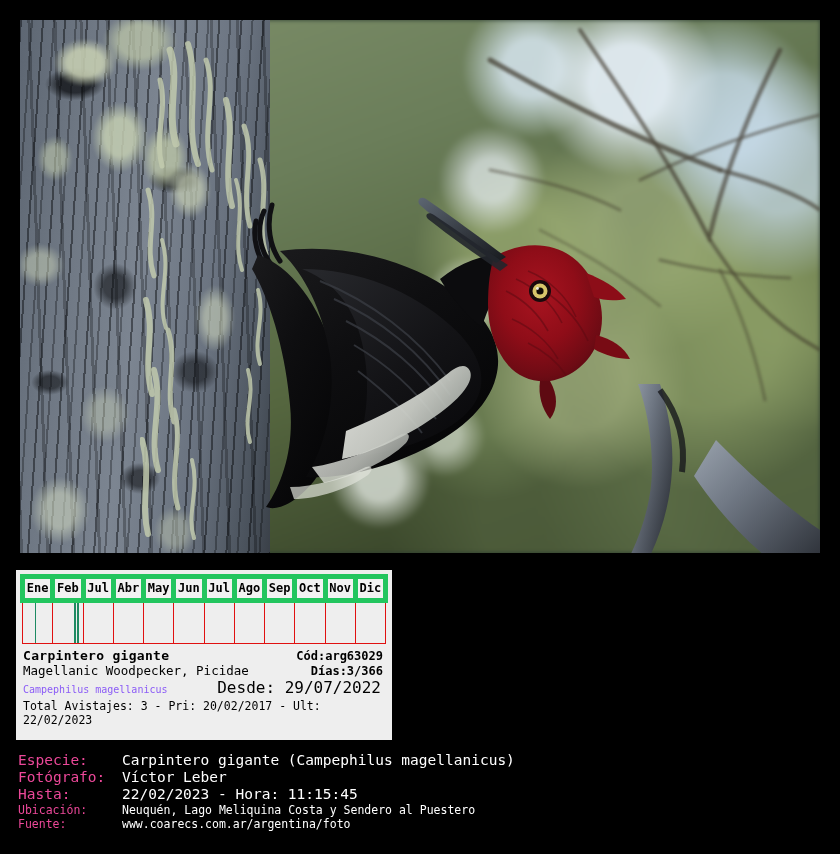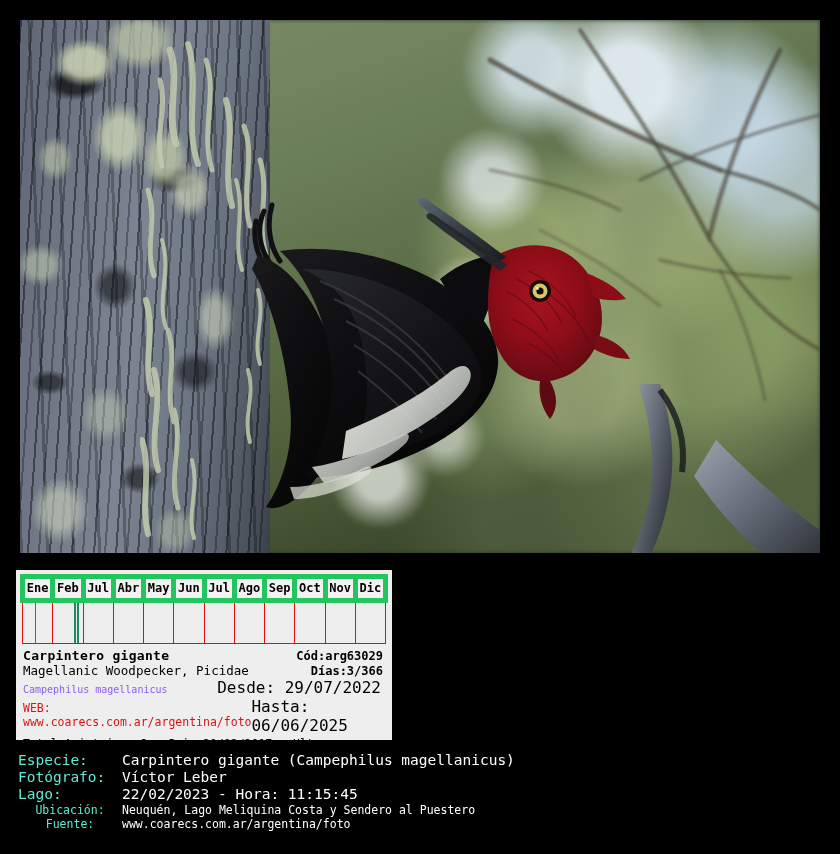--- a/index.html
+++ b/index.html
@@ -218,28 +218,28 @@
     left: 18px;
     top: 752px;
     width: 804px;
   }
   .cap-row { display: flex; align-items: baseline; margin-bottom: 1px; }
   .cap-label {
     width: 104px;
     flex: 0 0 104px;
     font-family: "DejaVu Sans Mono", monospace;
     font-size: 14.5px;
-    color: #5eead4;
+    color: #ec4899;
   }
   .cap-val {
     font-family: "DejaVu Sans Mono", monospace;
     font-size: 14.5px;
     color: #ffffff;
   }
-  .cap-row.small { margin-bottom: 0px; text-align: center; }
+  .cap-row.small { margin-bottom: 0px; }
   .cap-row.small .cap-label,
   .cap-row.small .cap-val {
     font-size: 11.5px;
   }
   .cap-row.small .cap-label { width: 104px; flex: 0 0 104px; }
 </style>
 </head>
 <body>
 
 <div id="photo-frame">
@@ -443,39 +443,35 @@
       <span id="sp-cod">Cód:arg63029</span>
     </div>
     <div class="sp-row">
       <span id="sp-common">Magellanic Woodpecker, Picidae</span>
       <span id="sp-dias">Días:3/366</span>
     </div>
     <div class="sp-row">
       <span id="sp-sci">Campephilus magellanicus</span>
       <span class="sp-right-small">Desde: 29/07/2022</span>
     </div>
-    <div class="sp-row">
-      <span id="sp-web">WEB: www.coarecs.com.ar/argentina/foto</span>
-      <span class="sp-right-small">Hasta: 06/06/2025</span>
-    </div>
     <div id="sp-total">Total Avistajes: 3 - Pri: 20/02/2017 - Ult: 22/02/2023</div>
   </div>
 </div>
 
 <div id="caption">
   <div class="cap-row">
     <span class="cap-label">Especie:</span>
     <span class="cap-val">Carpintero gigante (Campephilus magellanicus)</span>
   </div>
   <div class="cap-row">
     <span class="cap-label">Fotógrafo:</span>
     <span class="cap-val">Víctor Leber</span>
   </div>
   <div class="cap-row">
-    <span class="cap-label">Lago:</span>
+    <span class="cap-label">Hasta:</span>
     <span class="cap-val">22/02/2023 - Hora: 11:15:45</span>
   </div>
   <div class="cap-row small">
     <span class="cap-label">Ubicación:</span>
     <span class="cap-val">Neuquén, Lago Meliquina Costa y Sendero al Puestero</span>
   </div>
   <div class="cap-row small">
     <span class="cap-label">Fuente:</span>
     <span class="cap-val">www.coarecs.com.ar/argentina/foto</span>
   </div>

